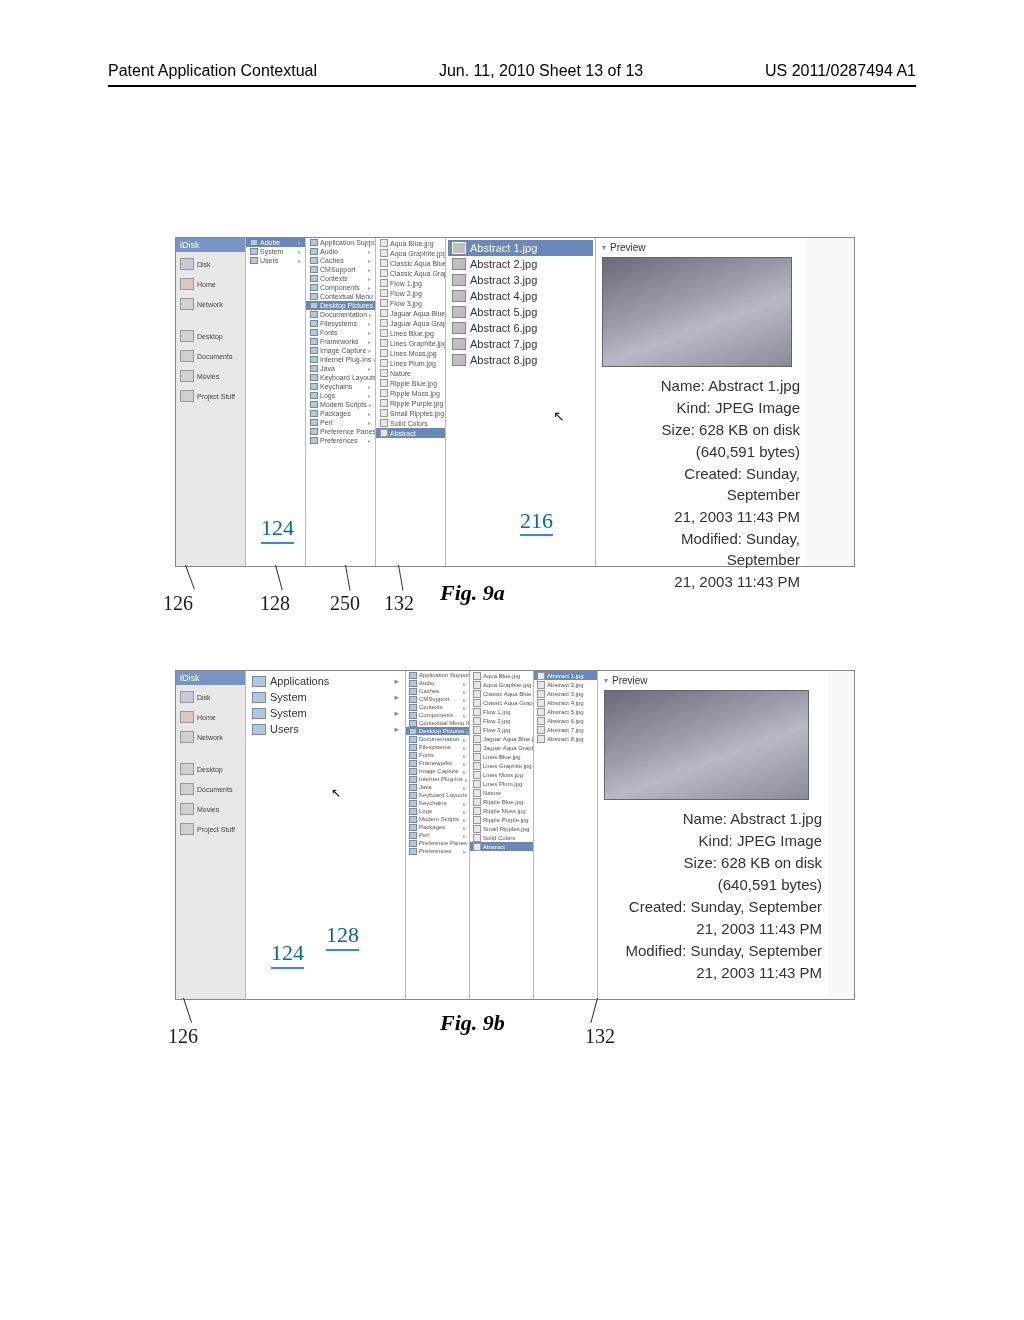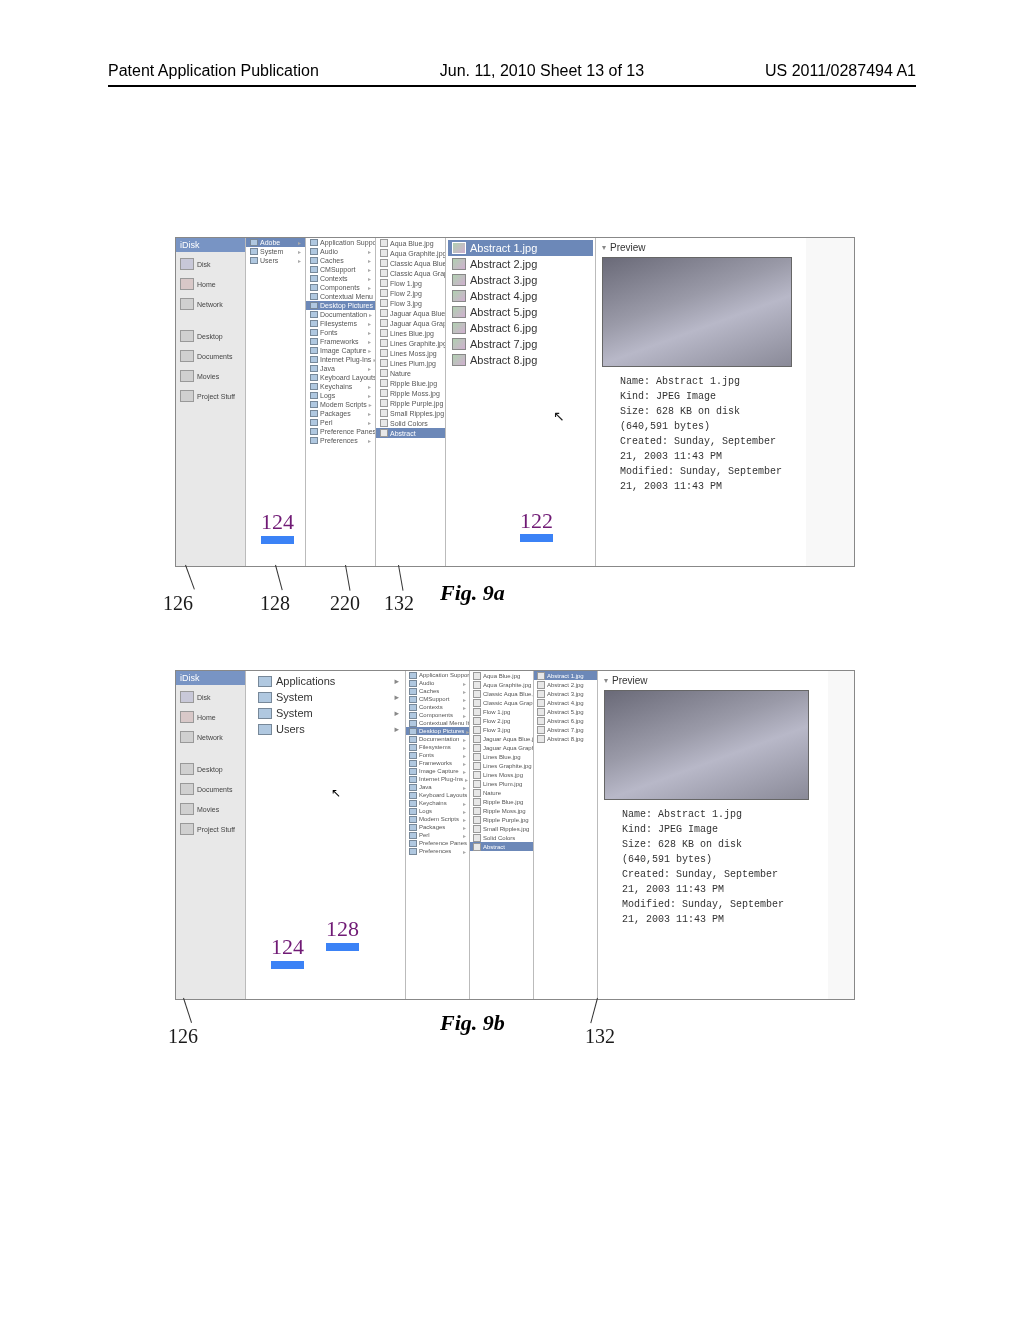--- a/index.html
+++ b/index.html
@@ -120,22 +120,22 @@
     width: 14px;
     height: 12px;
     background: linear-gradient(135deg,#b0d0b0,#d0b0d0);
     border: 1px solid #888;
     display: inline-block;
     flex-shrink: 0;
   }
   .ref-num {
     font-family: "Times New Roman", serif;
     font-size: 22px;
-    color: #701a75;
-    border-bottom: 8px solid #3b82f6;
+    color: #0369a1;
+    border-bottom: 2px solid #3b82f6;
     padding-bottom: 1px;
     text-align: center;
   }
   .ref-num.abs { position: absolute; }
 
   .preview-pane {
     width: 210px;
     background: #fff;
     padding: 4px 6px;
     font-size: 9px;
@@ -149,21 +149,21 @@
     margin-bottom: 4px;
   }
   .disclose { color: #888; font-size: 8px; }
   .preview-img {
     width: 190px;
     height: 110px;
     background: linear-gradient(160deg, #6a6a78 0%, #9a9aa8 40%, #b8b8c8 60%, #8a8a98 100%);
     margin-bottom: 8px;
     border: 1px solid #666;
   }
-  .meta { font-size: 10px; line-height: 1.4; text-align: left; padding-left: 18px; font-family: Liberation Mono, monospace; }
+  .meta { font-size: 15px; line-height: 1.4; text-align: right; padding-left: 18px; }
   .meta div { margin-bottom: 1px; }
 
   .fig-label {
     position: absolute;
     font-family: "Times New Roman", serif;
     font-size: 22px;
     font-style: italic;
     font-weight: bold;
   }
   .fig-label-a { top: 580px; left: 440px; }
@@ -189,21 +189,21 @@
   .cursor-b { position: absolute; top: 115px; left: 85px; font-size: 12px; }
   .ref-128-b { position: absolute; bottom: 48px; left: 80px; }
 
   .narrow-col { width: 64px; border-right: 1px solid #bbb; background: #fff; }
   .narrow-col .col-row { font-size: 6px; padding: 0.5px 3px; }
 </style>
 </head>
 <body>
 
 <div class="header">
-  <span class="header-left">Patent Application Publication</span>
+  <span class="header-left">Patent Application Contextual</span>
   <span class="header-center">Jun. 11, 2010  Sheet 13 of 13</span>
   <span class="header-right">US 2011/0287494 A1</span>
 </div>
 <div class="header-line"></div>
 
 <div class="fig-container fig-a">
 
   <div class="sidebar">
     <div class="sidebar-header">iDisk</div>
     <div class="sidebar-item">
@@ -501,25 +501,25 @@
       <div>Created: Sunday, September</div>
       <div>21, 2003 11:43 PM</div>
       <div>Modified: Sunday, September</div>
       <div>21, 2003 11:43 PM</div>
     </div>
     <div class="ref-num abs" style="bottom:22px; left:85px;">124</div>
   </div>
 </div>
 
 <div class="callout" style="top:408px; left:553px; font-size:14px;">↖</div>
-<div class="callout" style="top:508px; left:520px;"><span class="ref-num">122</span></div>
+<div class="callout" style="top:508px; left:520px;"><span class="ref-num">216</span></div>
 
 <div class="callout" style="top:592px; left:163px;">126</div>
 <div class="callout" style="top:592px; left:260px;">128</div>
-<div class="callout" style="top:592px; left:330px;">220</div>
+<div class="callout" style="top:592px; left:330px;">250</div>
 <div class="callout" style="top:592px; left:384px;">132</div>
 
 <div class="leader" style="top:565px; left:185px; height:26px; transform:rotate(-20deg);"></div>
 <div class="leader" style="top:565px; left:275px; height:26px; transform:rotate(-15deg);"></div>
 <div class="leader" style="top:565px; left:345px; height:26px; transform:rotate(-10deg);"></div>
 <div class="leader" style="top:565px; left:398px; height:26px; transform:rotate(-10deg);"></div>
 
 <div class="fig-label fig-label-a">Fig. 9a</div>
 
 <div class="fig-container fig-b">
@@ -549,21 +549,21 @@
     <div class="sidebar-item">
         <span class="side-icon"></span>
         <span>Movies</span>
       </div>
     <div class="sidebar-item">
         <span class="side-icon"></span>
         <span>Project Stuff</span>
       </div>
   </div>
 
-  <div class="col-apps" style="position:relative;padding-left:6px;">
+  <div class="col-apps" style="position:relative;">
     <div class="app-row">
         <span class="fold-ic"></span>
         <span>Applications</span>
         <span class="app-chev">▸</span>
       </div>
     <div class="app-row">
         <span class="fold-ic"></span>
         <span>System</span>
         <span class="app-chev">▸</span>
       </div>

